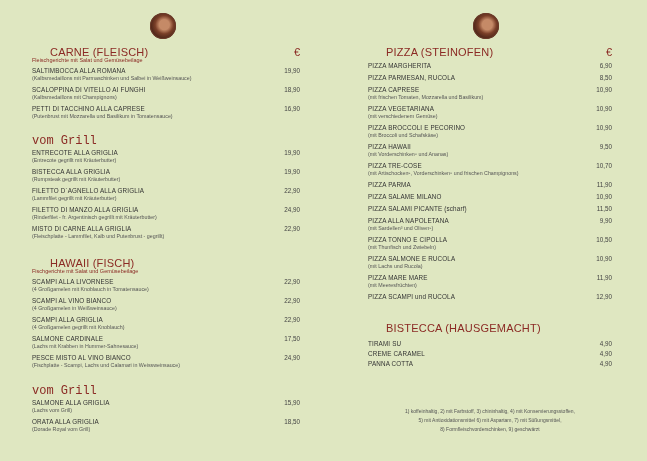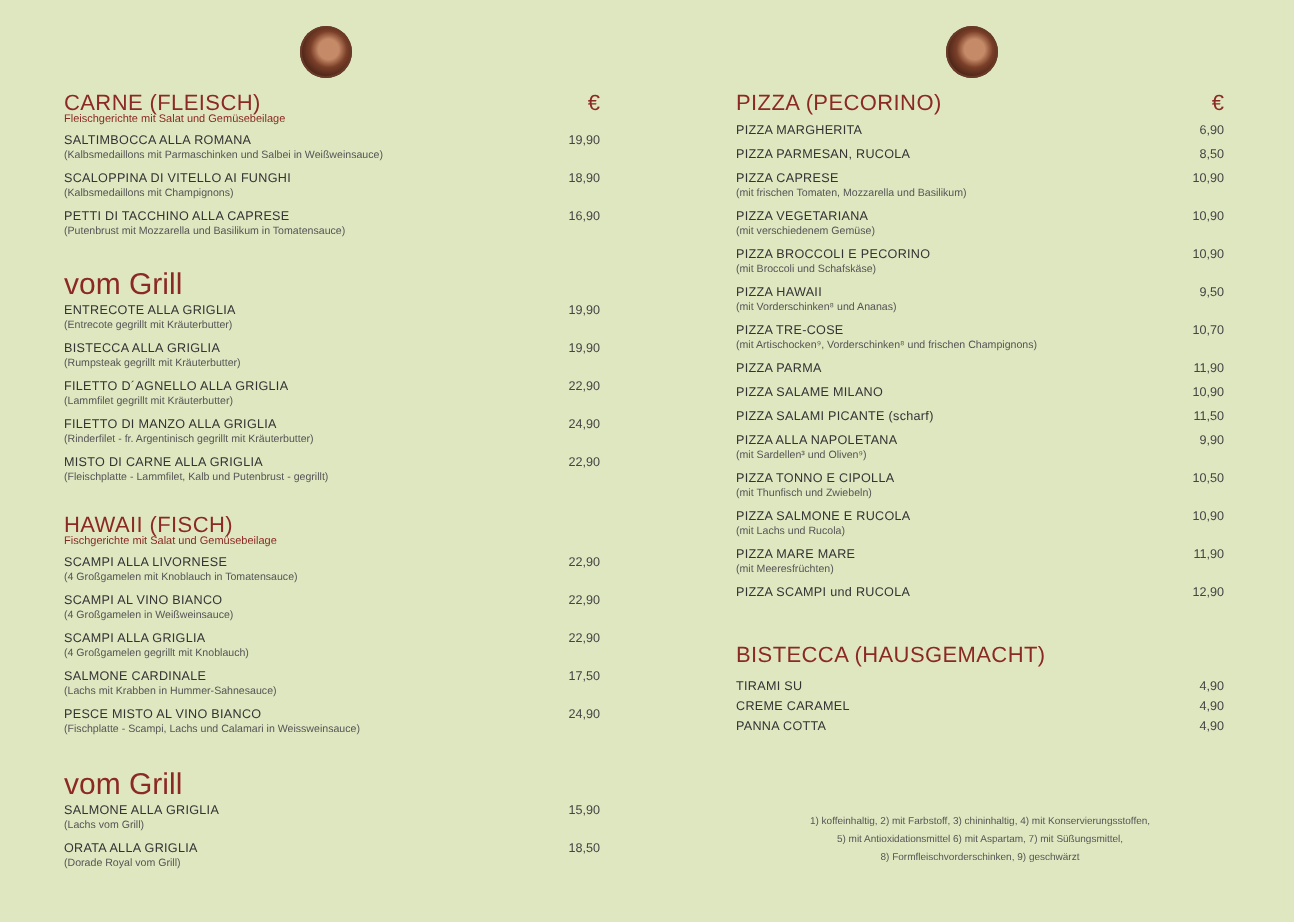--- a/index.html
+++ b/index.html
@@ -14,25 +14,25 @@
     .page.left { left:32px; width:268px; }
     .page.right { left:368px; width:244px; }
     .medallion {
       position:absolute; top:13px; width:26px; height:26px; border-radius:50%;
       background: radial-gradient(circle at 55% 45%, #c58a67 0 25%, #7a3f28 45%, #4a2418 70%, #2e1a14 100%);
       box-shadow:0 0 0 1px #6a3a28 inset;
     }
     .page.left .medallion { left:118px; }
     .page.right .medallion { left:105px; }
     .section { position:absolute; left:0; right:0; }
-    .sec-head { display:flex; justify-content:space-between; align-items:baseline; }
+    .sec-head { display:flex; justify-content:space-between; align-items:baseline;margin-left:18px; }
     .sec-title { color:#8b2a24; font-size:11px; letter-spacing:0.2px; }
     .sec-euro { color:#8b2a24; font-size:11px; }
     .sec-sub { color:#8b2a24; font-size:5.5px; margin-top:-1px; }
-    .grill-title { color:#8b2a24; font-size:15px; }
+    .grill-title { color:#8b2a24; font-size:12px;font-family:Liberation Mono, monospace; }
     .item { display:flex; justify-content:space-between; margin-top:4px; }
     .item .txt { display:flex; flex-direction:column; }
     .item .name { font-size:6.3px; color:#333; letter-spacing:0.15px; line-height:8px; }
     .item .desc { font-size:5.3px; color:#555; line-height:7px; }
     .item .price { font-size:6.3px; color:#444; line-height:8px; }
     .footnotes { position:absolute; left:0; right:0; text-align:center; font-size:5px; color:#555; line-height:9px; }
   </style>
 </head>
 <body>
 
@@ -174,21 +174,21 @@
         </div>
       </div>
   </div>
 </div>
 
 <div class="page right">
   <div class="medallion"></div>
 
   <div class="section" style="top:46px">
     <div class="sec-head">
-      <span class="sec-title">PIZZA (PECORINO)</span>
+      <span class="sec-title">PIZZA (STEINOFEN)</span>
       <span class="sec-euro">€</span>
     </div>
     <div id="pizza-items">
         <div class="item">
           <div class="txt">
             <span class="name">PIZZA MARGHERITA</span>
           </div>
           <span class="price">6,90</span>
         </div>
         <div class="item">

